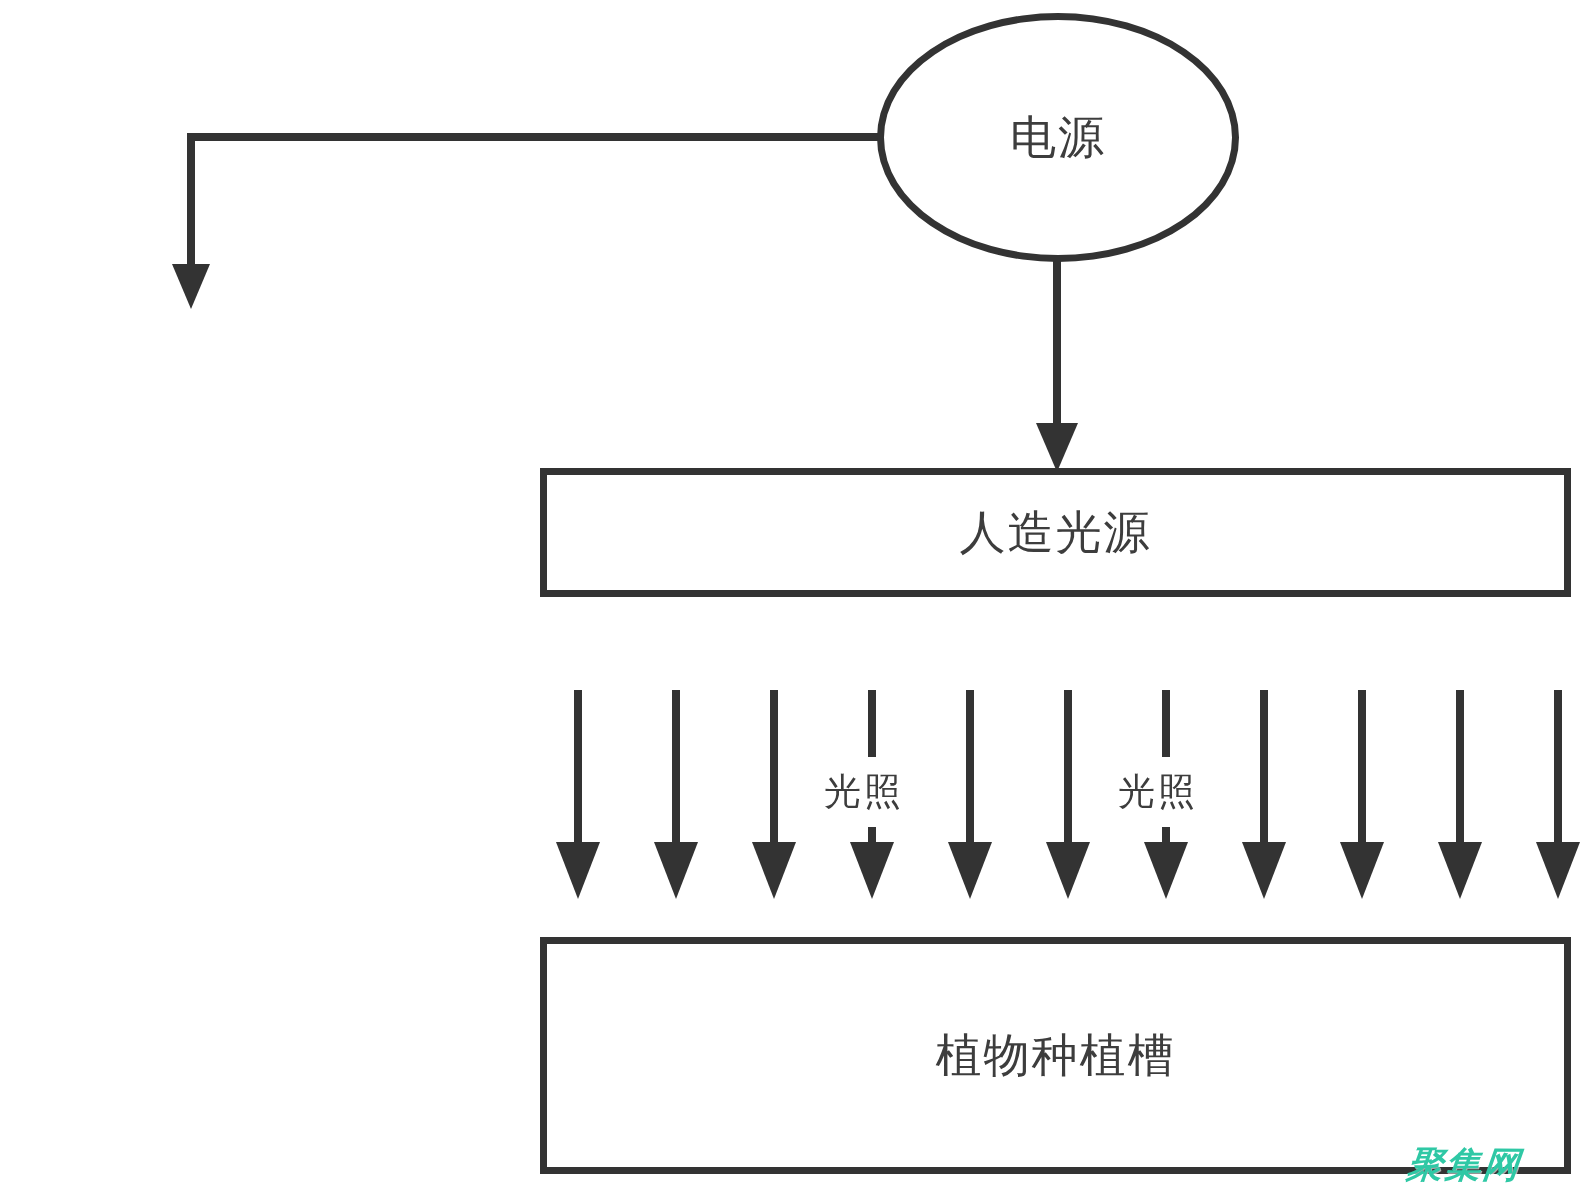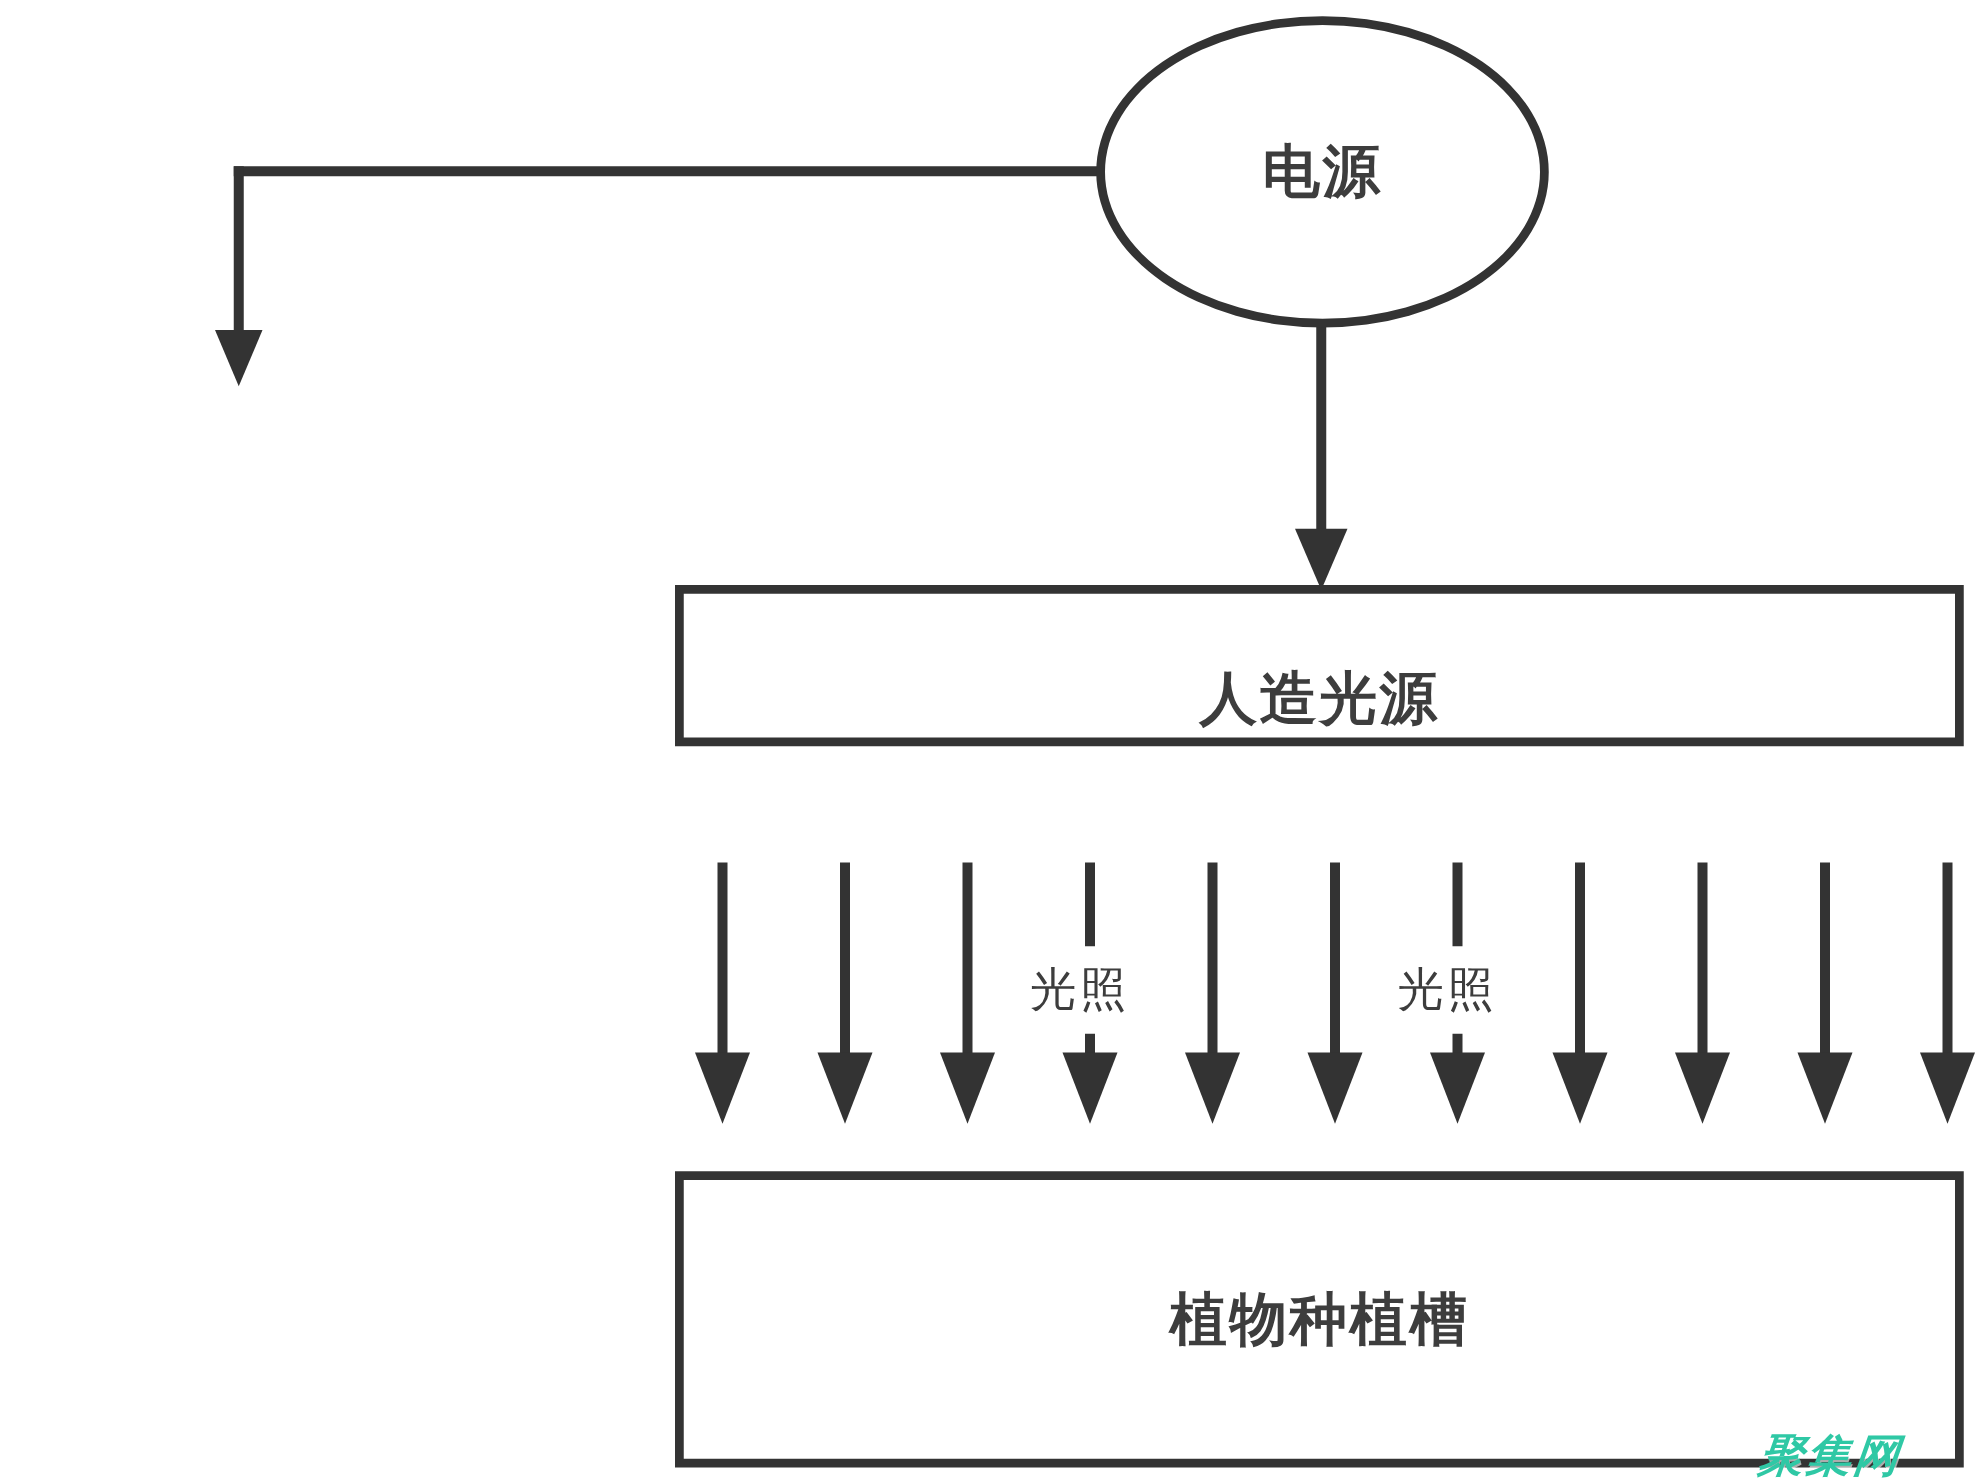--- a/index.html
+++ b/index.html
@@ -19,28 +19,27 @@
   }
   .node{
     position:absolute;
     display:flex;align-items:center;justify-content:center;
     box-sizing:border-box;
     border:7px solid var(--line);
     background:var(--bg);
     font-size:46px;
     letter-spacing:2px;
     color:var(--text);
-    font-weight:bold;
   }
   .ellipse{
     left:877px;top:13px;width:362px;height:249px;
     border-radius:50%;
   }
   .rect-other{left:15px;top:308px;width:352px;height:246px;}
-  .rect-light{left:540px;top:468px;width:1031px;height:129px;align-items:flex-end;}
+  .rect-light{left:540px;top:468px;width:1031px;height:129px;}
   .rect-trough{left:540px;top:937px;width:1031px;height:237px;}
   .line{position:absolute;background:var(--line);}
   .h-power-other{left:187px;top:133px;width:692px;height:8px;}
   .v-power-other{left:187px;top:133px;width:8px;height:137px;}
   .v-power-light{left:1053px;top:258px;width:8px;height:168px;}
   .tri{position:absolute;width:0;height:0;}
   .tri-other{
     left:172px;top:264px;
     border-left:19px solid transparent;
     border-right:19px solid transparent;

